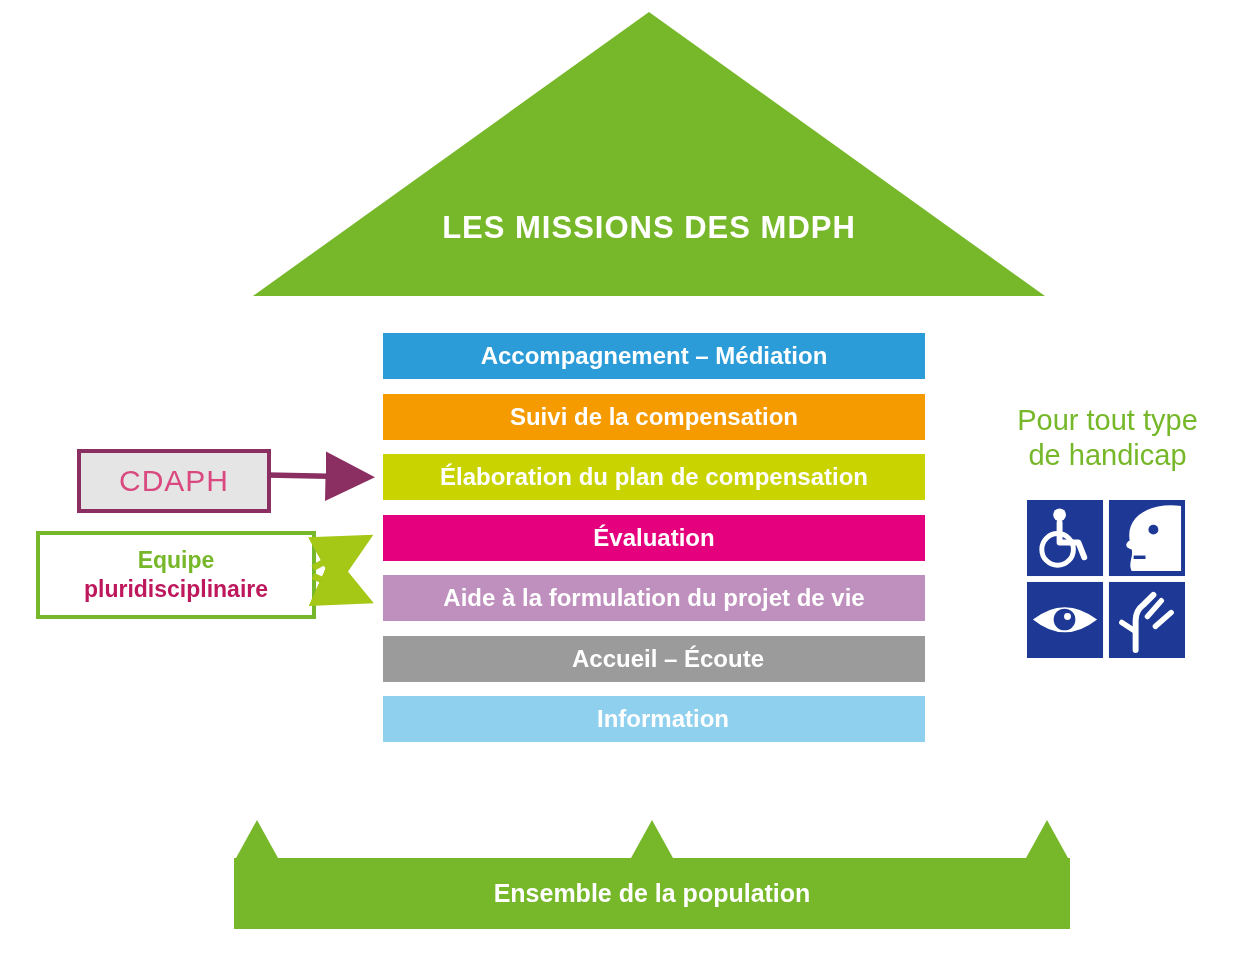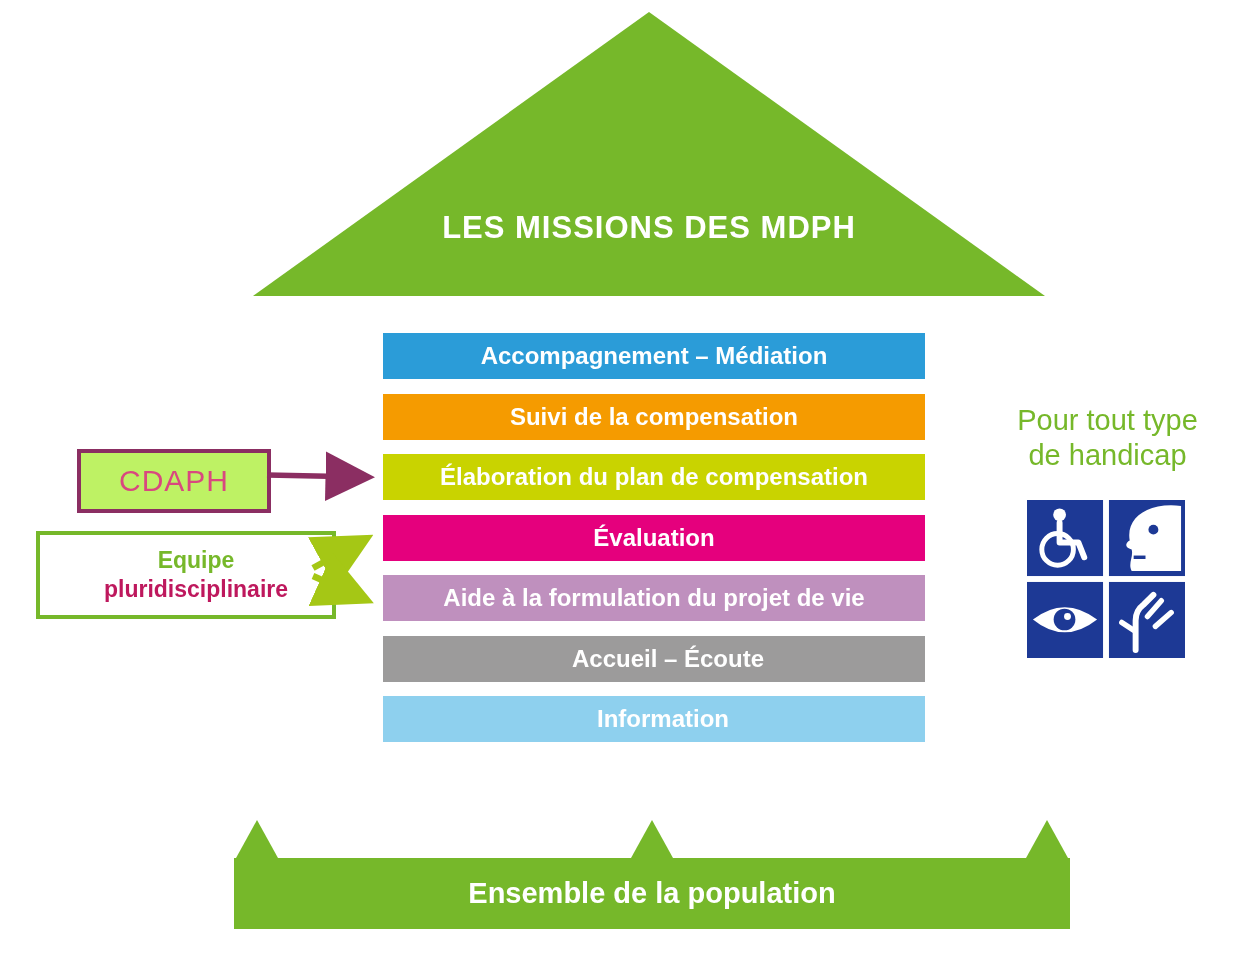--- a/index.html
+++ b/index.html
@@ -9,35 +9,35 @@
   }
   .roof{position:absolute;left:253px;top:12px;width:792px;height:284px;
         clip-path:polygon(50% 0,100% 100%,0 100%);}
   .roof-title{position:absolute;left:0;bottom:50px;width:100%;text-align:center;
         color:#ffffff;font-weight:bold;font-size:31px;letter-spacing:1px;}
   .stack{position:absolute;left:383px;top:333px;width:542px;
         display:flex;flex-direction:column;gap:14.5px;}
   .bar{height:46px;line-height:46px;text-align:center;color:#ffffff;
         font-weight:bold;font-size:24px;white-space:nowrap;}
   .cdaph-box{position:absolute;left:77px;top:449px;width:186px;height:56px;
-        border:4px solid #8b2e62;background:#bef264;
+        border:4px solid #8b2e62;background:#e5e5e5;
         display:flex;align-items:center;justify-content:center;}
   .cdaph-label{font-size:30px;letter-spacing:1px;}
   .equipe-box{position:absolute;left:36px;top:531px;width:272px;height:80px;
         border:4px solid #76b82a;background:#ffffff;
         display:flex;flex-direction:column;align-items:center;justify-content:center;
         font-weight:bold;font-size:23px;line-height:1.28;text-align:center;}
   .right-caption{position:absolute;left:990px;top:403px;width:235px;
         text-align:center;font-size:29px;line-height:1.22;}
   .icon-wrap{position:absolute;left:1027px;top:500px;width:158px;height:158px;}
   .tri{position:absolute;width:42px;height:38px;
         clip-path:polygon(50% 0,100% 100%,0 100%);}
   .base-bar{position:absolute;left:234px;top:858px;width:836px;height:71px;
         display:flex;align-items:center;justify-content:center;
-        color:#ffffff;font-weight:bold;font-size:29px;}
+        color:#ffffff;font-weight:bold;font-size:25px;}
   .arrows{position:absolute;left:0;top:0;width:1240px;height:956px;pointer-events:none;}
 </style>
 </head>
 <body>
 
 <div class="canvas">
 
   <div class="roof" style="background: rgb(118, 184, 42);"></div>
   <div class="roof" style="background:transparent;clip-path:none;">
     <div class="roof-title">LES MISSIONS DES MDPH</div>
@@ -50,21 +50,21 @@
     <div class="bar" style="background: rgb(229, 0, 125);">Évaluation</div>
     <div class="bar" style="background: rgb(191, 144, 190);">Aide à la formulation du projet de vie</div>
     <div class="bar" style="background: rgb(156, 155, 155); padding-left: 28px;">Accueil – Écoute</div>
     <div class="bar" style="background: rgb(142, 208, 238); padding-left: 18px;">Information</div>
   </div>
 
   <div class="cdaph-box" style="border-color: rgb(139, 46, 98);">
     <span class="cdaph-label" style="color: rgb(217, 72, 127);">CDAPH</span>
   </div>
 
-  <div class="equipe-box" style="border-color: rgb(118, 184, 42); padding-left: 20px;">
+  <div class="equipe-box" style="border-color: rgb(118, 184, 42);">
     <span style="color: rgb(118, 184, 42);">Equipe</span>
     <span style="color: #be185d;">pluridisciplinaire</span>
   </div>
 
   <svg class="arrows">
     <defs>
       <marker id="arrow-purple" markerWidth="9" markerHeight="9" refX="7" refY="4.5" orient="auto">
         <path d="M0,0 L9,4.5 L0,9 Z" fill="#8b2e62"></path>
       </marker>
       <marker id="arrow-green" markerWidth="9" markerHeight="9" refX="7" refY="4.5" orient="auto">

